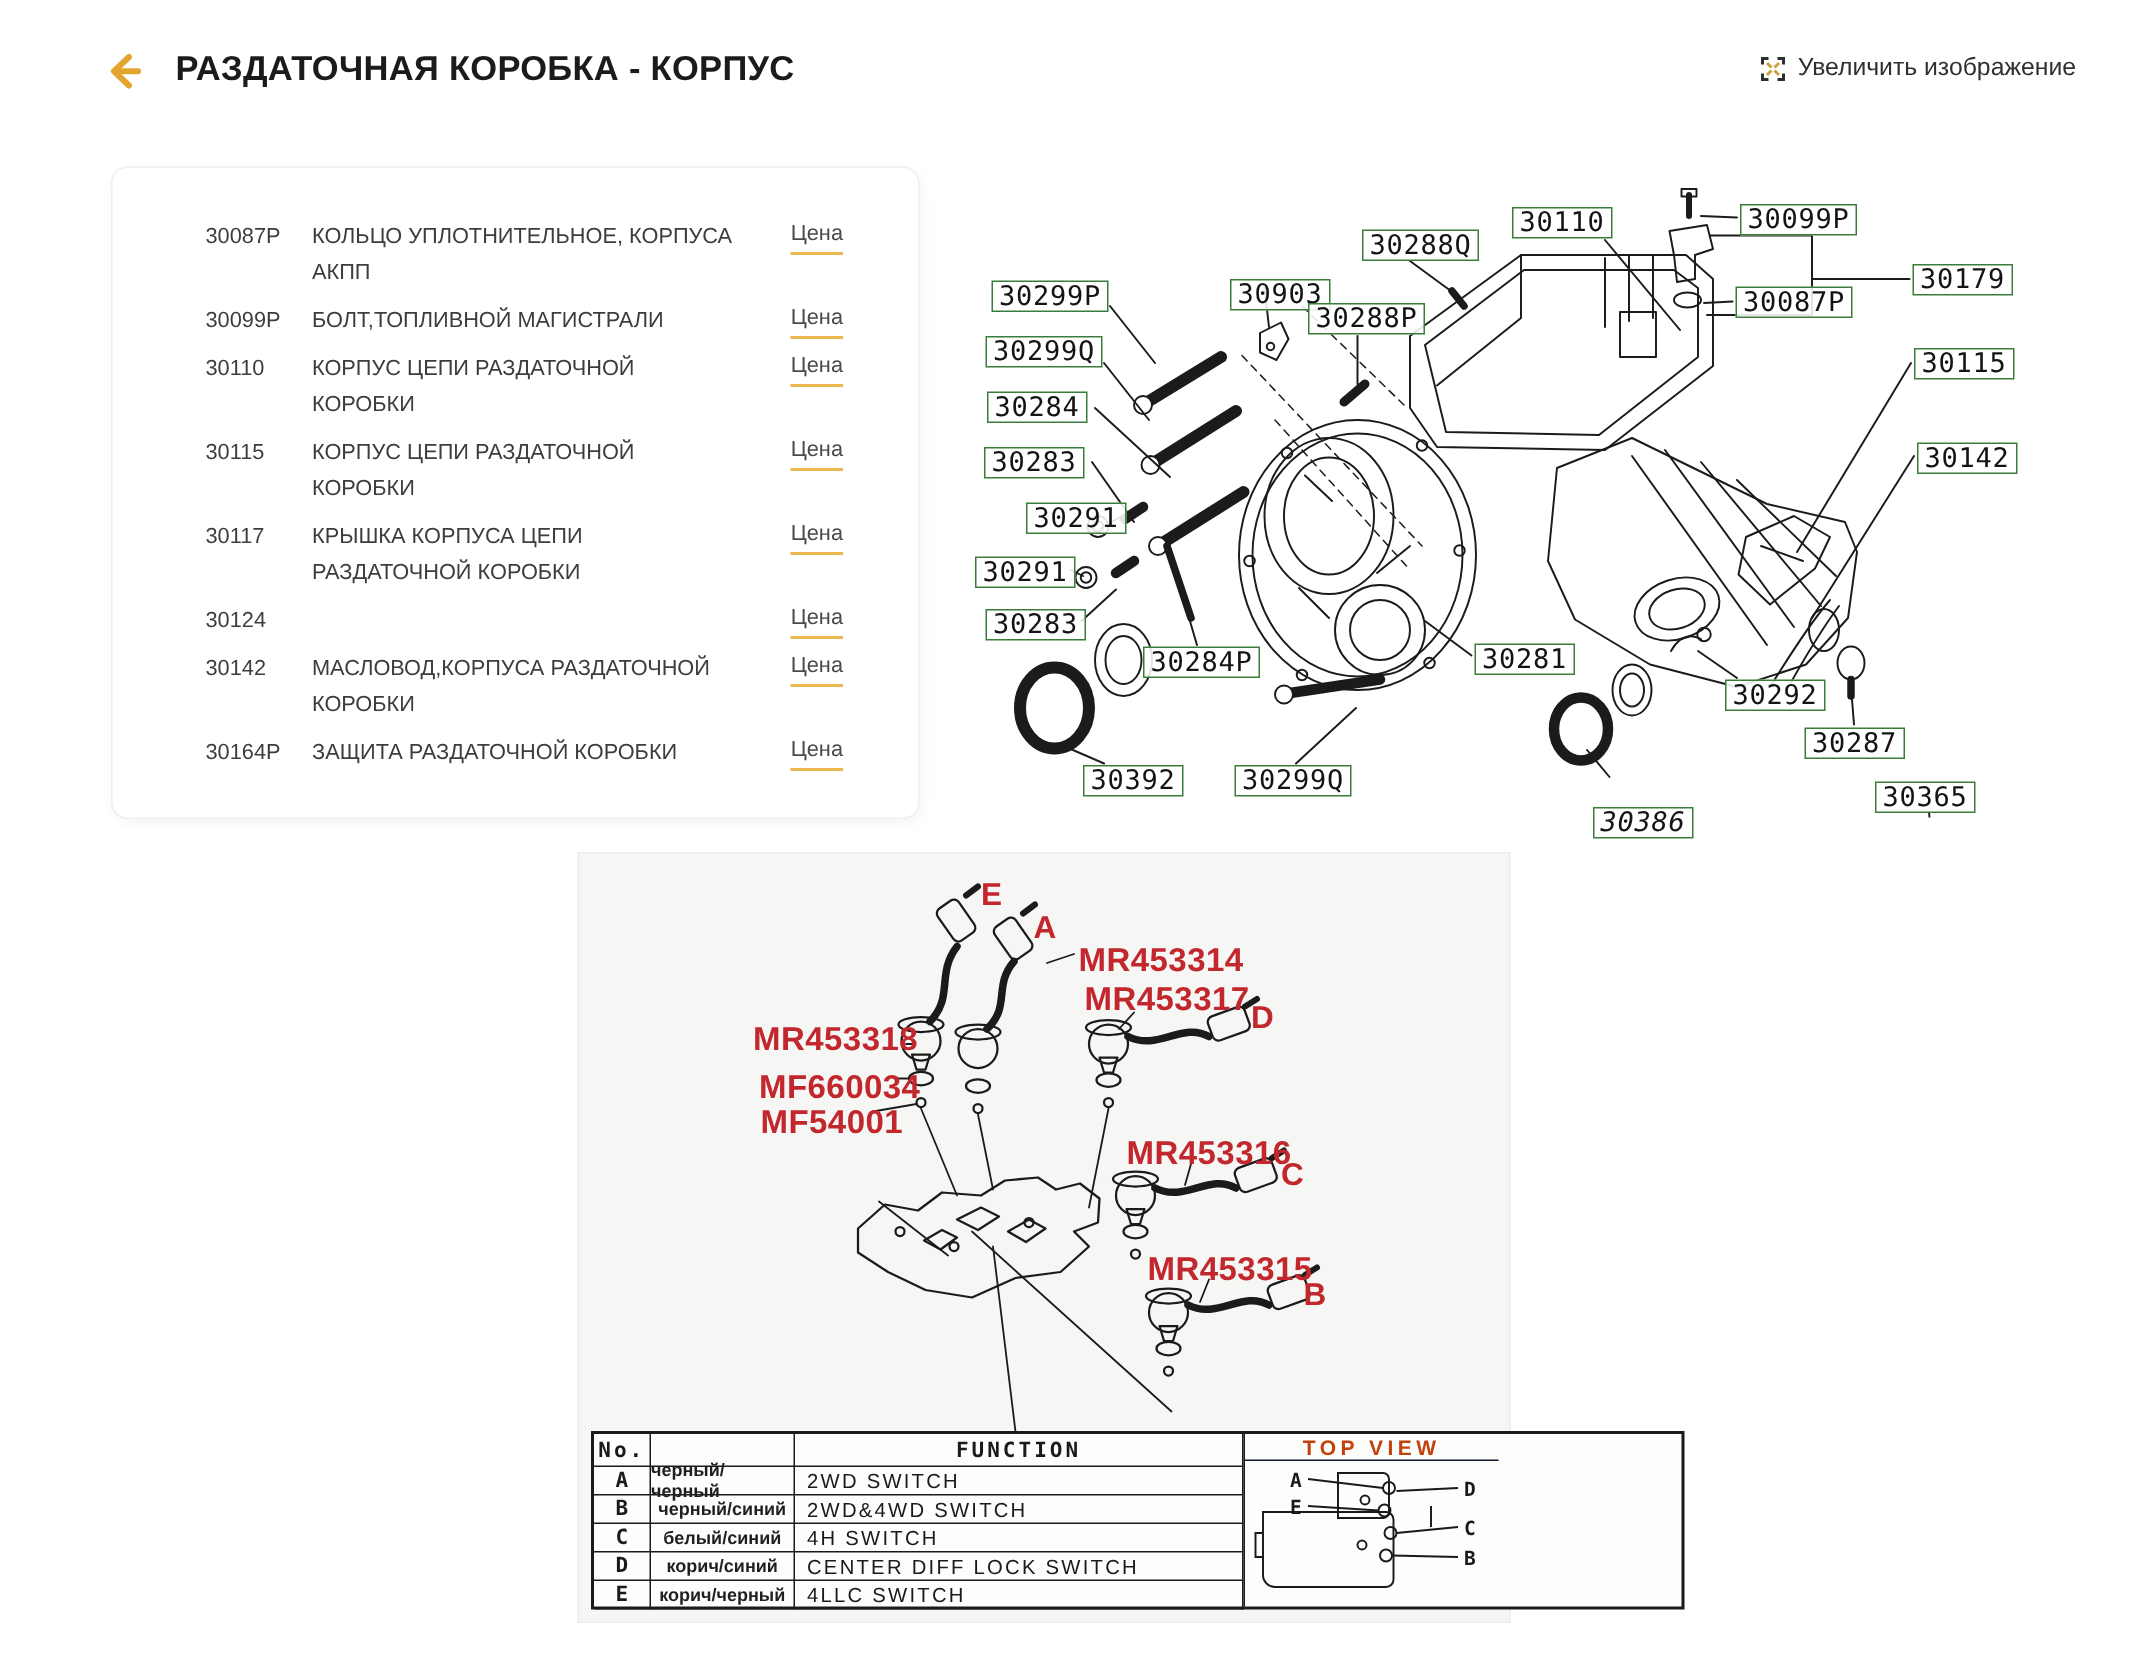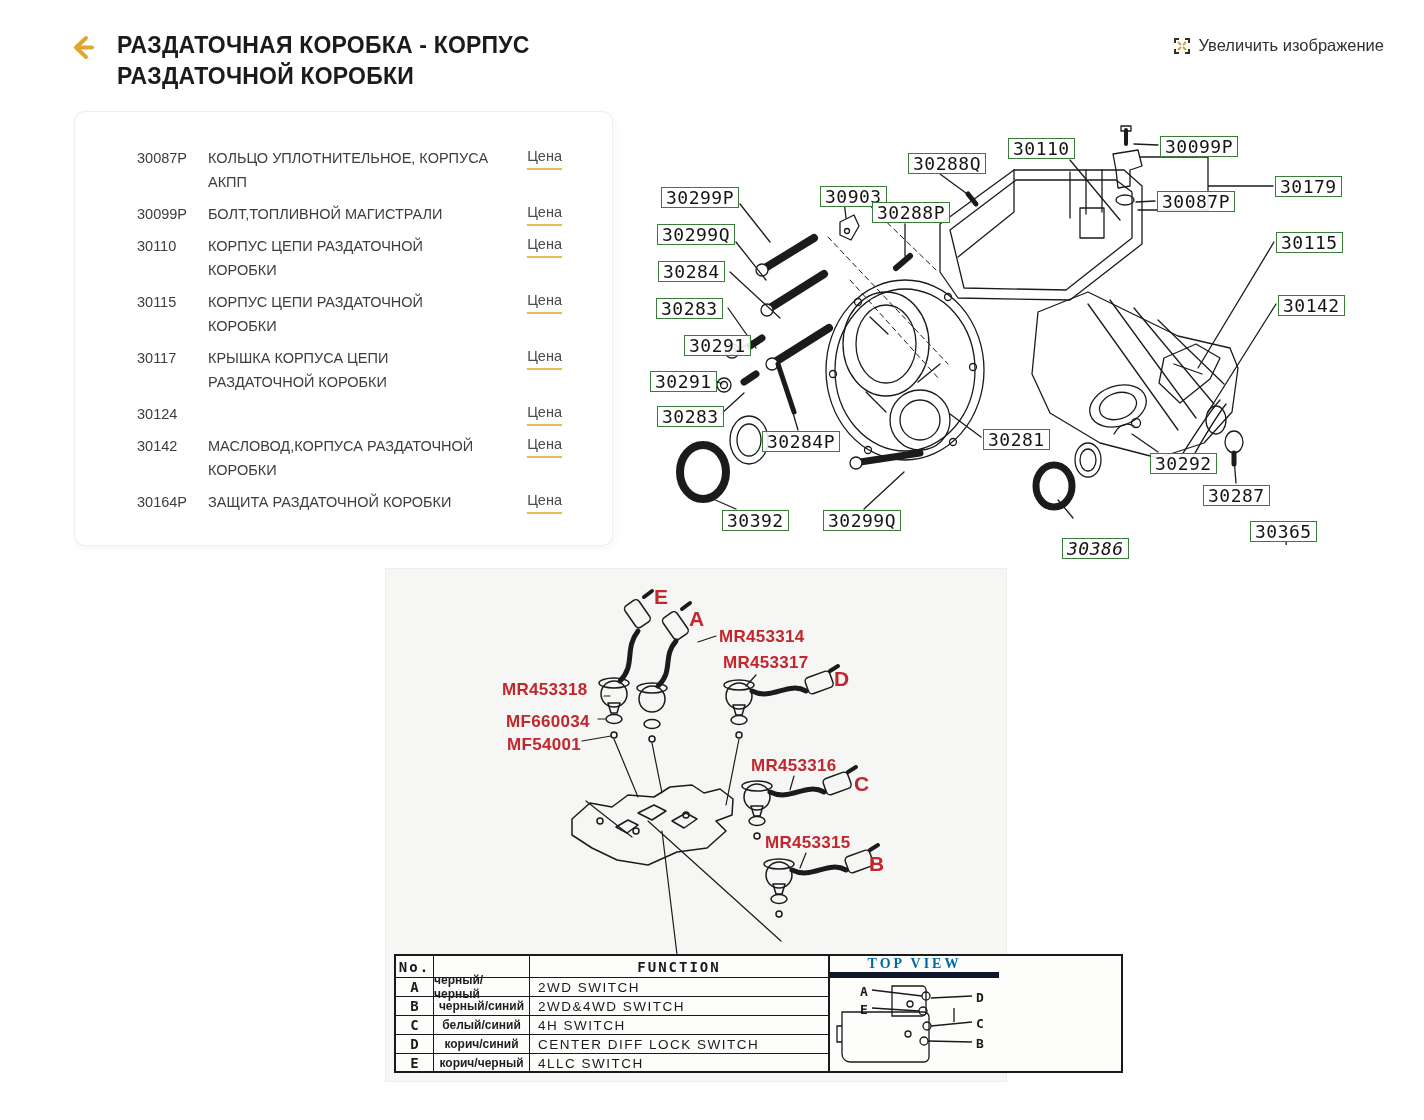--- a/index.html
+++ b/index.html
@@ -22,53 +22,52 @@
 
   
   .diagram-upper { position:absolute; left:618px; top:112px; width:806px; height:433px; }
   .diagram-upper svg { position:absolute; left:0; top:0; }
   .part-label { position:absolute; font-family:"DejaVu Sans Mono", monospace; font-size:18px; line-height:19px; color:#141414;
                 border:1px solid #3a7d3a; background:rgba(255,255,255,.88); padding:0 4px; letter-spacing:.5px; white-space:nowrap; }
 
   
   .diagram-lower { position:absolute; left:385px; top:568px; width:622px; height:514px; background:#f6f6f4; border:1px solid #ededeb; }
   .diagram-lower svg.art { position:absolute; left:0; top:0; }
-  .red-part { position:absolute; font-size:17px; font-weight:bold; color:#c1272d; letter-spacing:.3px; white-space:nowrap; }
+  .red-part { position:absolute; font-size:22px; font-weight:bold; color:#c1272d; letter-spacing:.3px; white-space:nowrap; }
   .red-letter { position:absolute; font-size:21px; font-weight:bold; color:#c1272d; }
 
   
   .sw-table { position:absolute; left:8px; top:385px; width:729px; height:119px; display:flex; border:2px solid #1a1a1a; background:#fdfdfc; }
   .sw-left { width:433px; }
   .sw-grid { display:grid; grid-template-columns:38px 96px 299px; }
   .sw-cell { border-right:1px solid #1a1a1a; border-bottom:1px solid #1a1a1a; display:flex; align-items:center; }
   .sw-head { height:22px; justify-content:center; font-family:"DejaVu Sans Mono", monospace; font-weight:bold; font-size:14px; letter-spacing:2px; color:#1a1a1a; }
   .sw-no   { height:19px; justify-content:center; font-family:"DejaVu Sans Mono", monospace; font-weight:bold; font-size:14px; color:#1a1a1a; }
   .sw-color{ height:19px; justify-content:center; font-size:12px; font-weight:bold; color:#1f1f1f; }
   .sw-func { height:19px; padding-left:8px; font-family:Liberation Sans, sans-serif; font-size:13.5px; letter-spacing:1.5px; color:#1a1a1a; }
   .sw-right { width:170px; border-left:1px solid #1a1a1a; display:flex; flex-direction:column; }
-  .sw-tv-head { height:22px; border-bottom:6px solid #0f172a; display:flex; align-items:center; justify-content:center;
-                font-family:Liberation Serif, serif; font-weight:bold; font-size:14px; letter-spacing:3px; color:#0369a1; }
+  .sw-tv-head { height:22px; border-bottom:1px solid #0f172a; display:flex; align-items:center; justify-content:center;
+                font-family:Liberation Sans, sans-serif; font-weight:bold; font-size:14px; letter-spacing:3px; color:#c2410c; }
   .sw-tv-body { position:relative; flex:1; }
   .tv-letter { position:absolute; font-family:"DejaVu Sans Mono", monospace; font-size:13px; font-weight:bold; color:#1a1a1a; }
 </style>
 </head>
 <body>
 
 <div class="page">
 
   <div class="hdr-back">
     <svg width="30" height="28" viewBox="0 0 30 28">
       <path d="M14 4 L4 13.5 L14 23" fill="none" stroke="#E2A62E" stroke-width="4" stroke-linecap="round" stroke-linejoin="round"></path>
       <path d="M5 13.5 H20" stroke="#E2A62E" stroke-width="4" stroke-linecap="round"></path>
     </svg>
   </div>
 
   <h1 class="page-title">
     <span>РАЗДАТОЧНАЯ КОРОБКА - КОРПУС</span><br>
-    <span>РАЗДАТОЧНОЙ КОРОБКИ</span>
   </h1>
 
   <div class="zoom-ctl">
     <svg width="16" height="16" viewBox="0 0 16 16">
       <path d="M1 5 V1 H5" fill="none" stroke="#2e2e2e" stroke-width="2"></path>
       <path d="M11 1 H15 V5" fill="none" stroke="#2e2e2e" stroke-width="2"></path>
       <path d="M15 11 V15 H11" fill="none" stroke="#2e2e2e" stroke-width="2"></path>
       <path d="M5 15 H1 V11" fill="none" stroke="#2e2e2e" stroke-width="2"></path>
       <path d="M4 4 L7 7 M12 4 L9 7 M12 12 L9 9 M4 12 L7 9" stroke="#CBA23F" stroke-width="2"></path>
     </svg>

